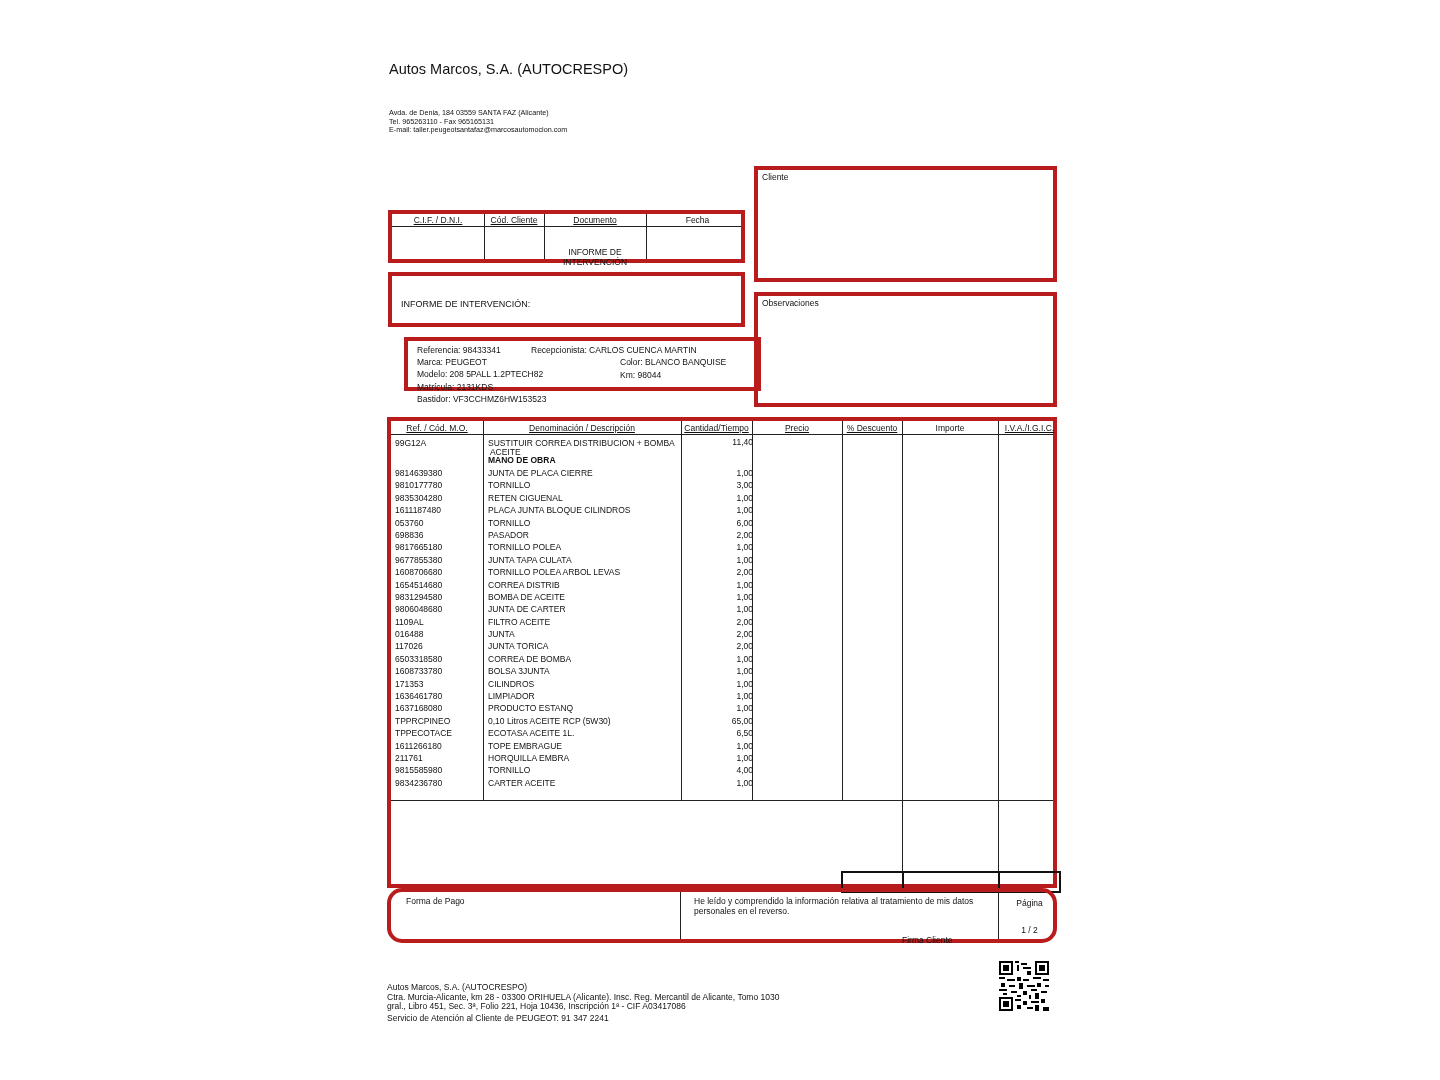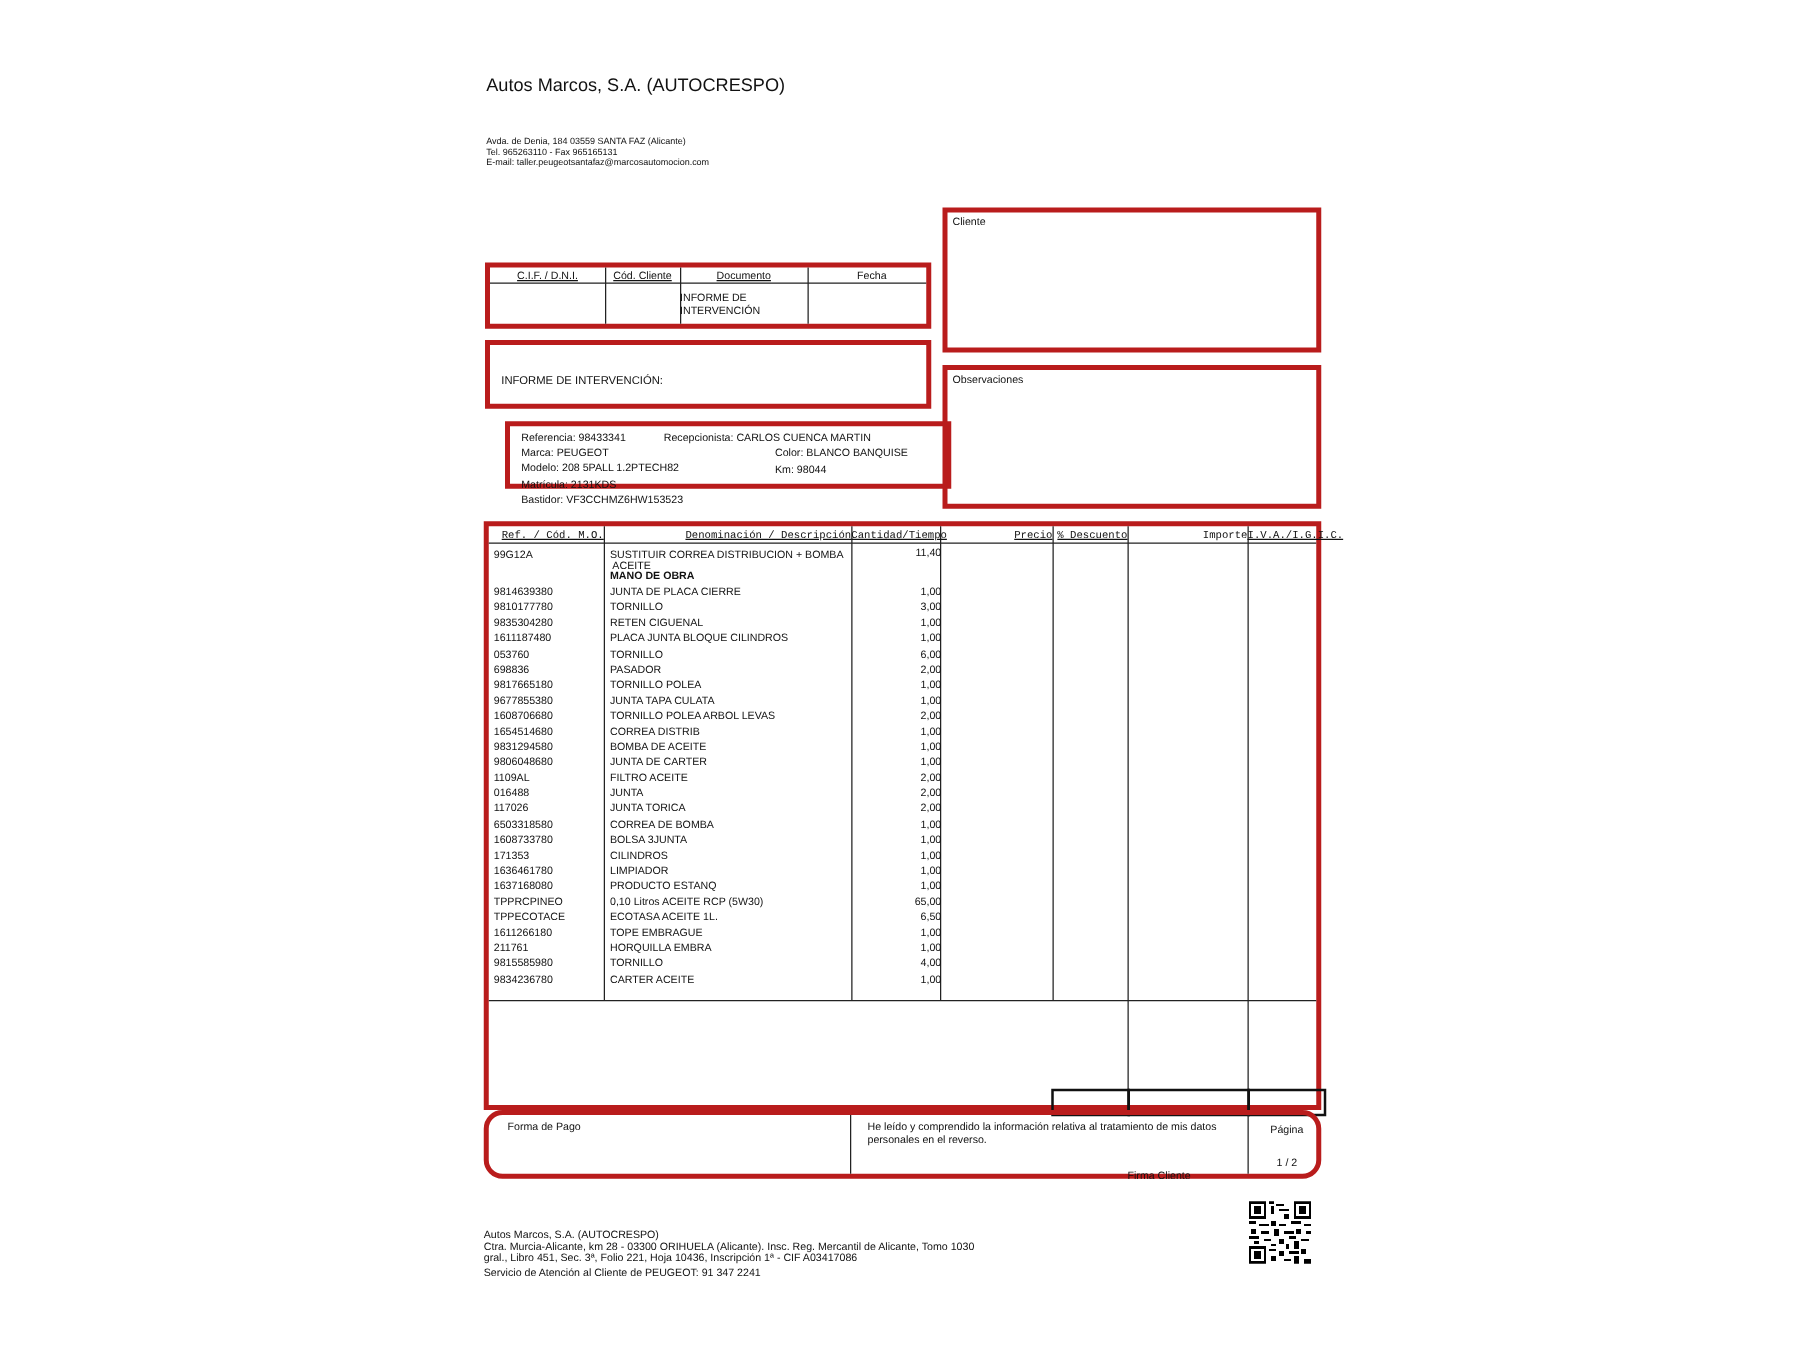--- a/index.html
+++ b/index.html
@@ -7,33 +7,33 @@
   .abs { position:absolute; }
   .box { position:absolute; border:4px solid #b91c1c; box-sizing:border-box; }
   .company { left:389px; top:61px; font-size:14.5px; color:#111; }
   .addr { left:389px; top:109px; font-size:7.2px; line-height:8.6px; }
   .addr div { white-space:nowrap; }
   
   .hdrtbl { left:388px; top:210px; width:357px; height:53px; }
   .hdrtbl .hrow { position:absolute; left:0; top:0; right:0; height:12px; border-bottom:1px solid #222; }
   .hdrtbl .col { position:absolute; top:0; bottom:0; border-left:1px solid #222; }
   .hdrtbl .lbl { position:absolute; top:1px; font-size:8.5px; text-align:center; text-decoration:underline; }
-  .hdrtbl .val { position:absolute; top:20px; font-size:8.5px; text-align:left; line-height:9.5px; }
+  .hdrtbl .val { position:absolute; top:34px; font-size:8.5px; text-align:center; line-height:9.5px; }
   .informe { left:388px; top:272px; width:357px; height:55px; }
   .informe span { position:absolute; left:9px; top:23px; font-size:9px; }
   .vehicle { left:404px; top:337px; width:357px; height:54px; }
   .vehicle div { position:absolute; font-size:8.5px; white-space:nowrap; }
   .cliente { left:754px; top:166px; width:303px; height:116px; }
   .cliente span, .obs span { position:absolute; left:4px; top:2px; font-size:8.5px; }
   .obs { left:754px; top:292px; width:303px; height:115px; }
   
   .main { left:387px; top:417px; width:670px; height:471px; }
   .main .vline { position:absolute; top:0; border-left:1px solid #222; }
   .main .hline { position:absolute; left:0; right:0; border-top:1px solid #222; }
-  .main .th { position:absolute; top:2px; font-size:8.5px; text-align:right; text-decoration:underline; white-space:nowrap;font-family:Liberation Mono, monospace; }
+  .main .th { position:absolute; top:2px; font-size:8.5px; text-align:center; text-decoration:underline; white-space:nowrap; }
   .rows { position:absolute; left:0; top:16px; width:362px; }
   .row { position:relative; height:12.4px; font-size:8.5px; line-height:12.4px; white-space:nowrap; }
   .row .ref { position:absolute; left:4px; }
   .row .desc { position:absolute; left:97px; }
   .row .qty { position:absolute; right:0; width:60px; text-align:right; }
   .row.first { height:30px; }
   .row.first .desc { line-height:8.5px; top:2px; }
   .row.first .qty { top:-1px; }
   .bold { font-weight:bold; }
   .totbox { position:absolute; border:2px solid #111; box-sizing:border-box; }

